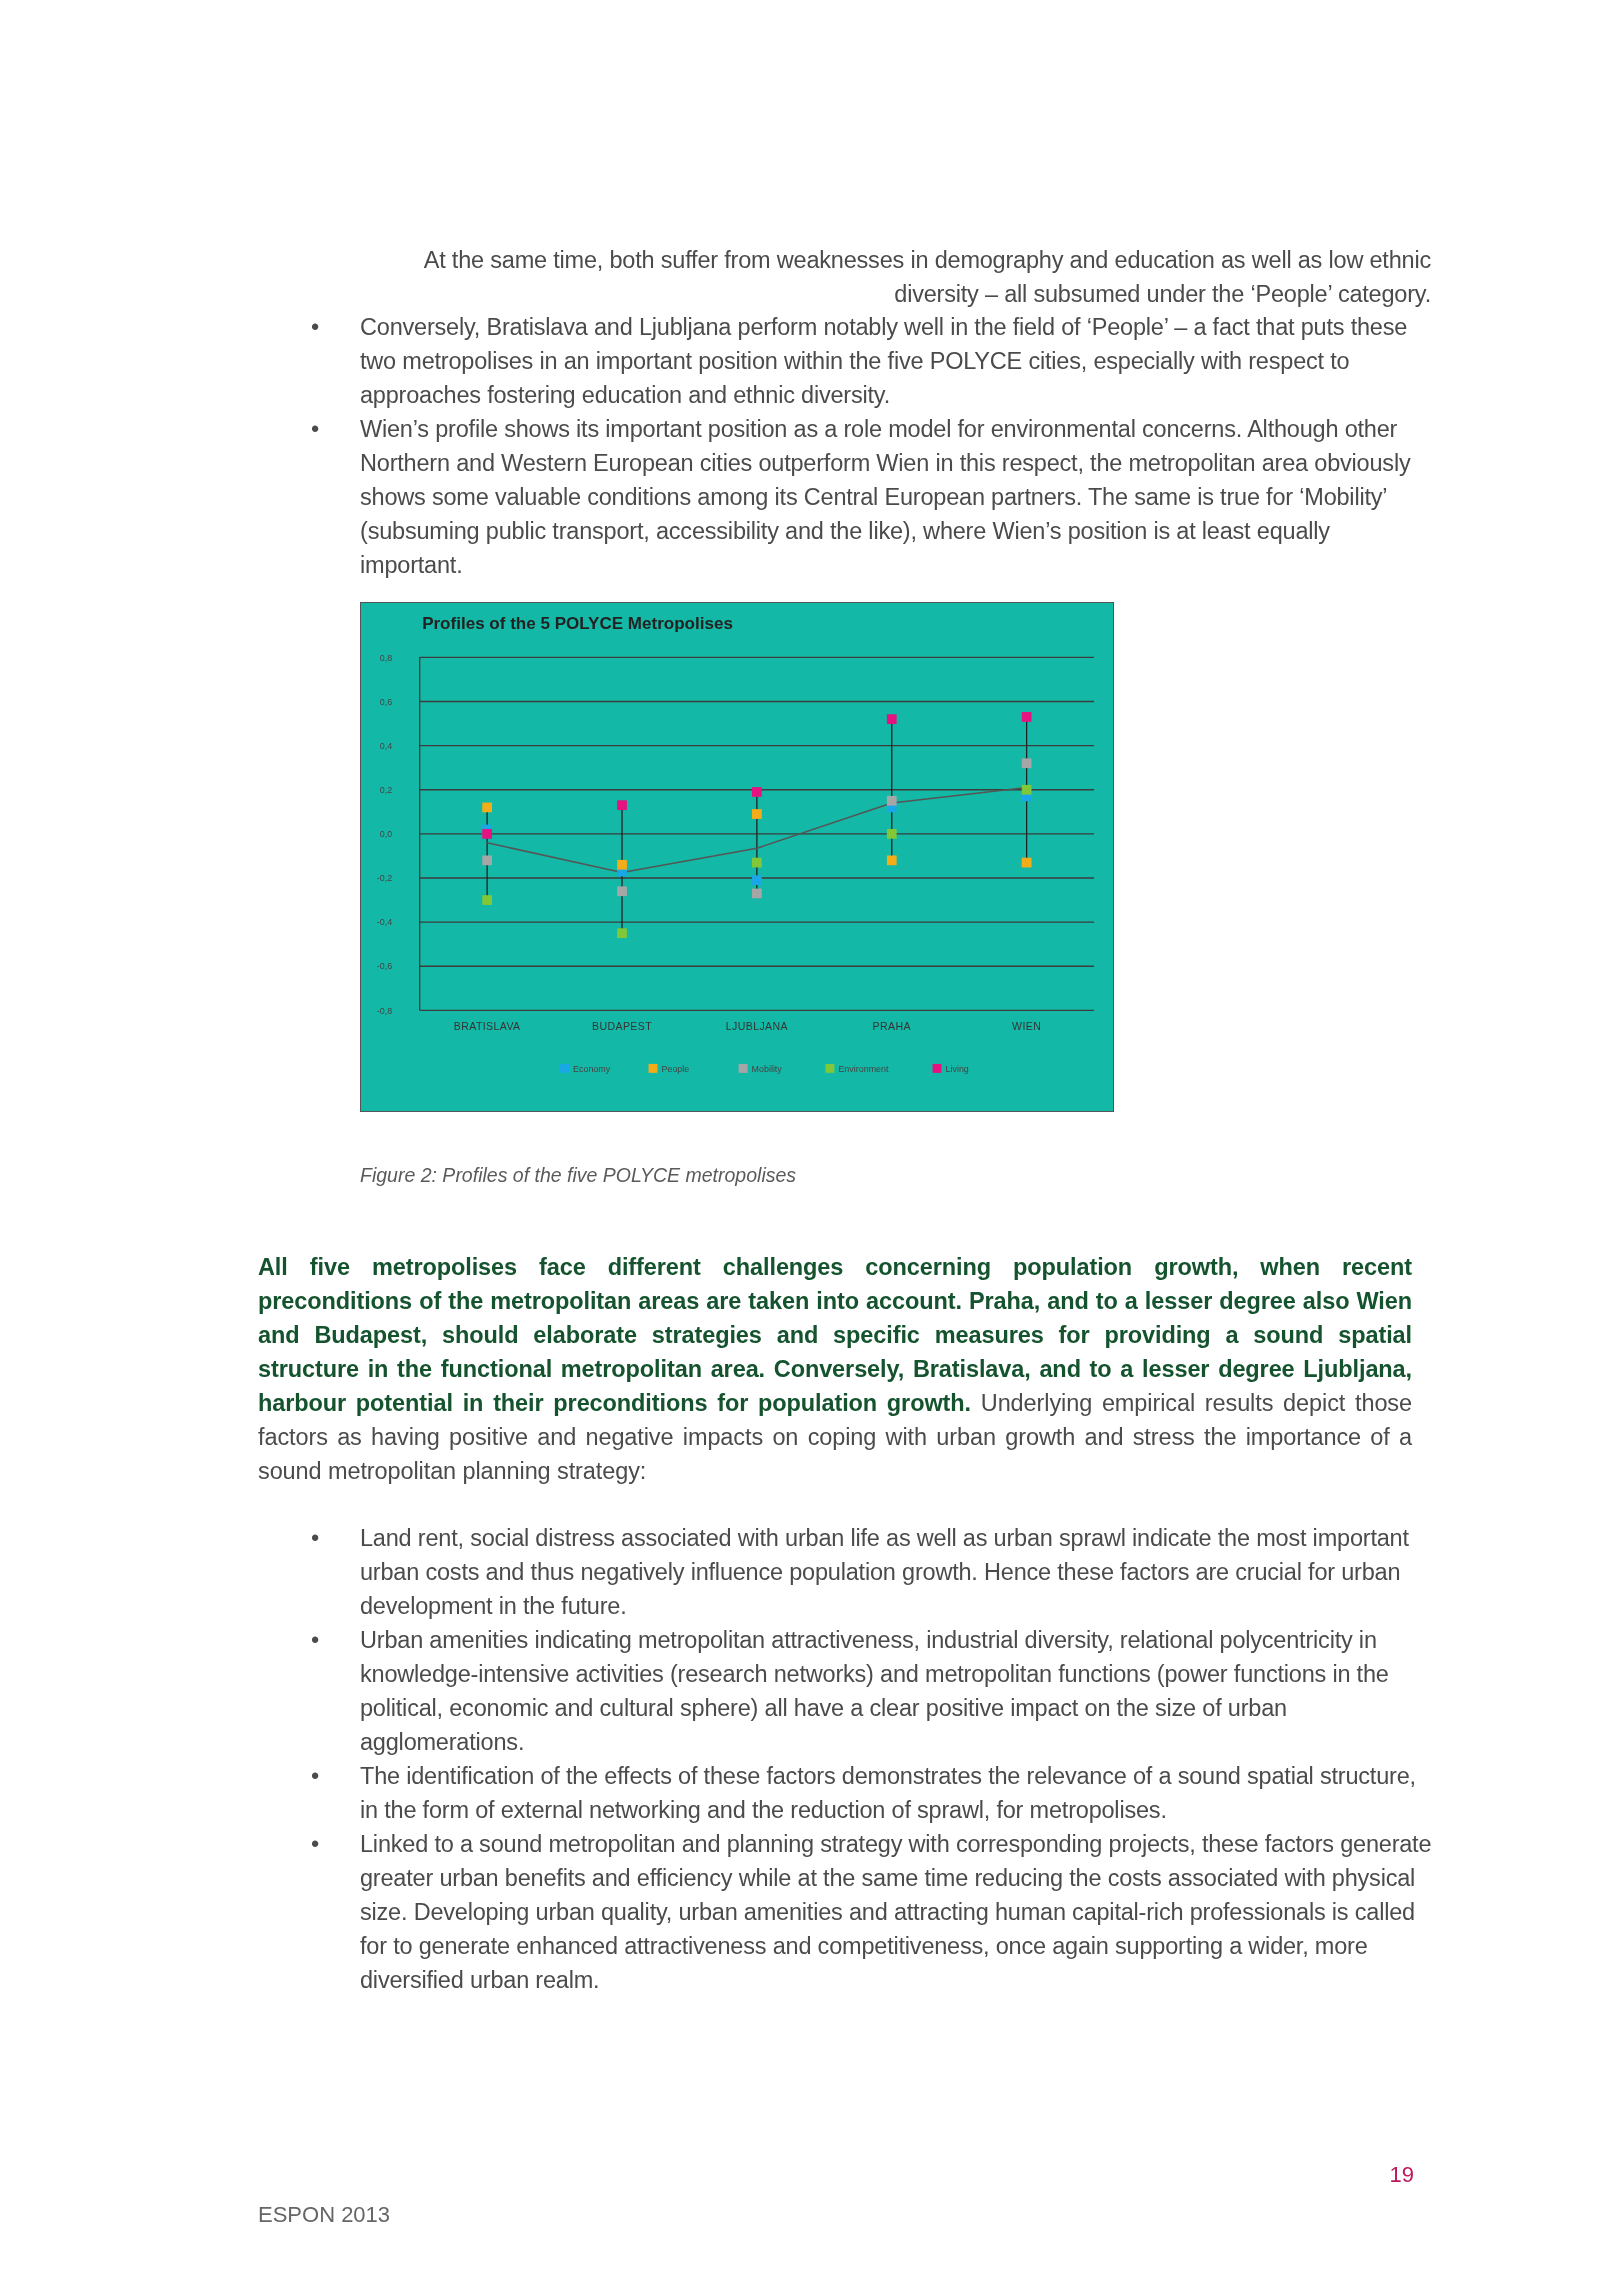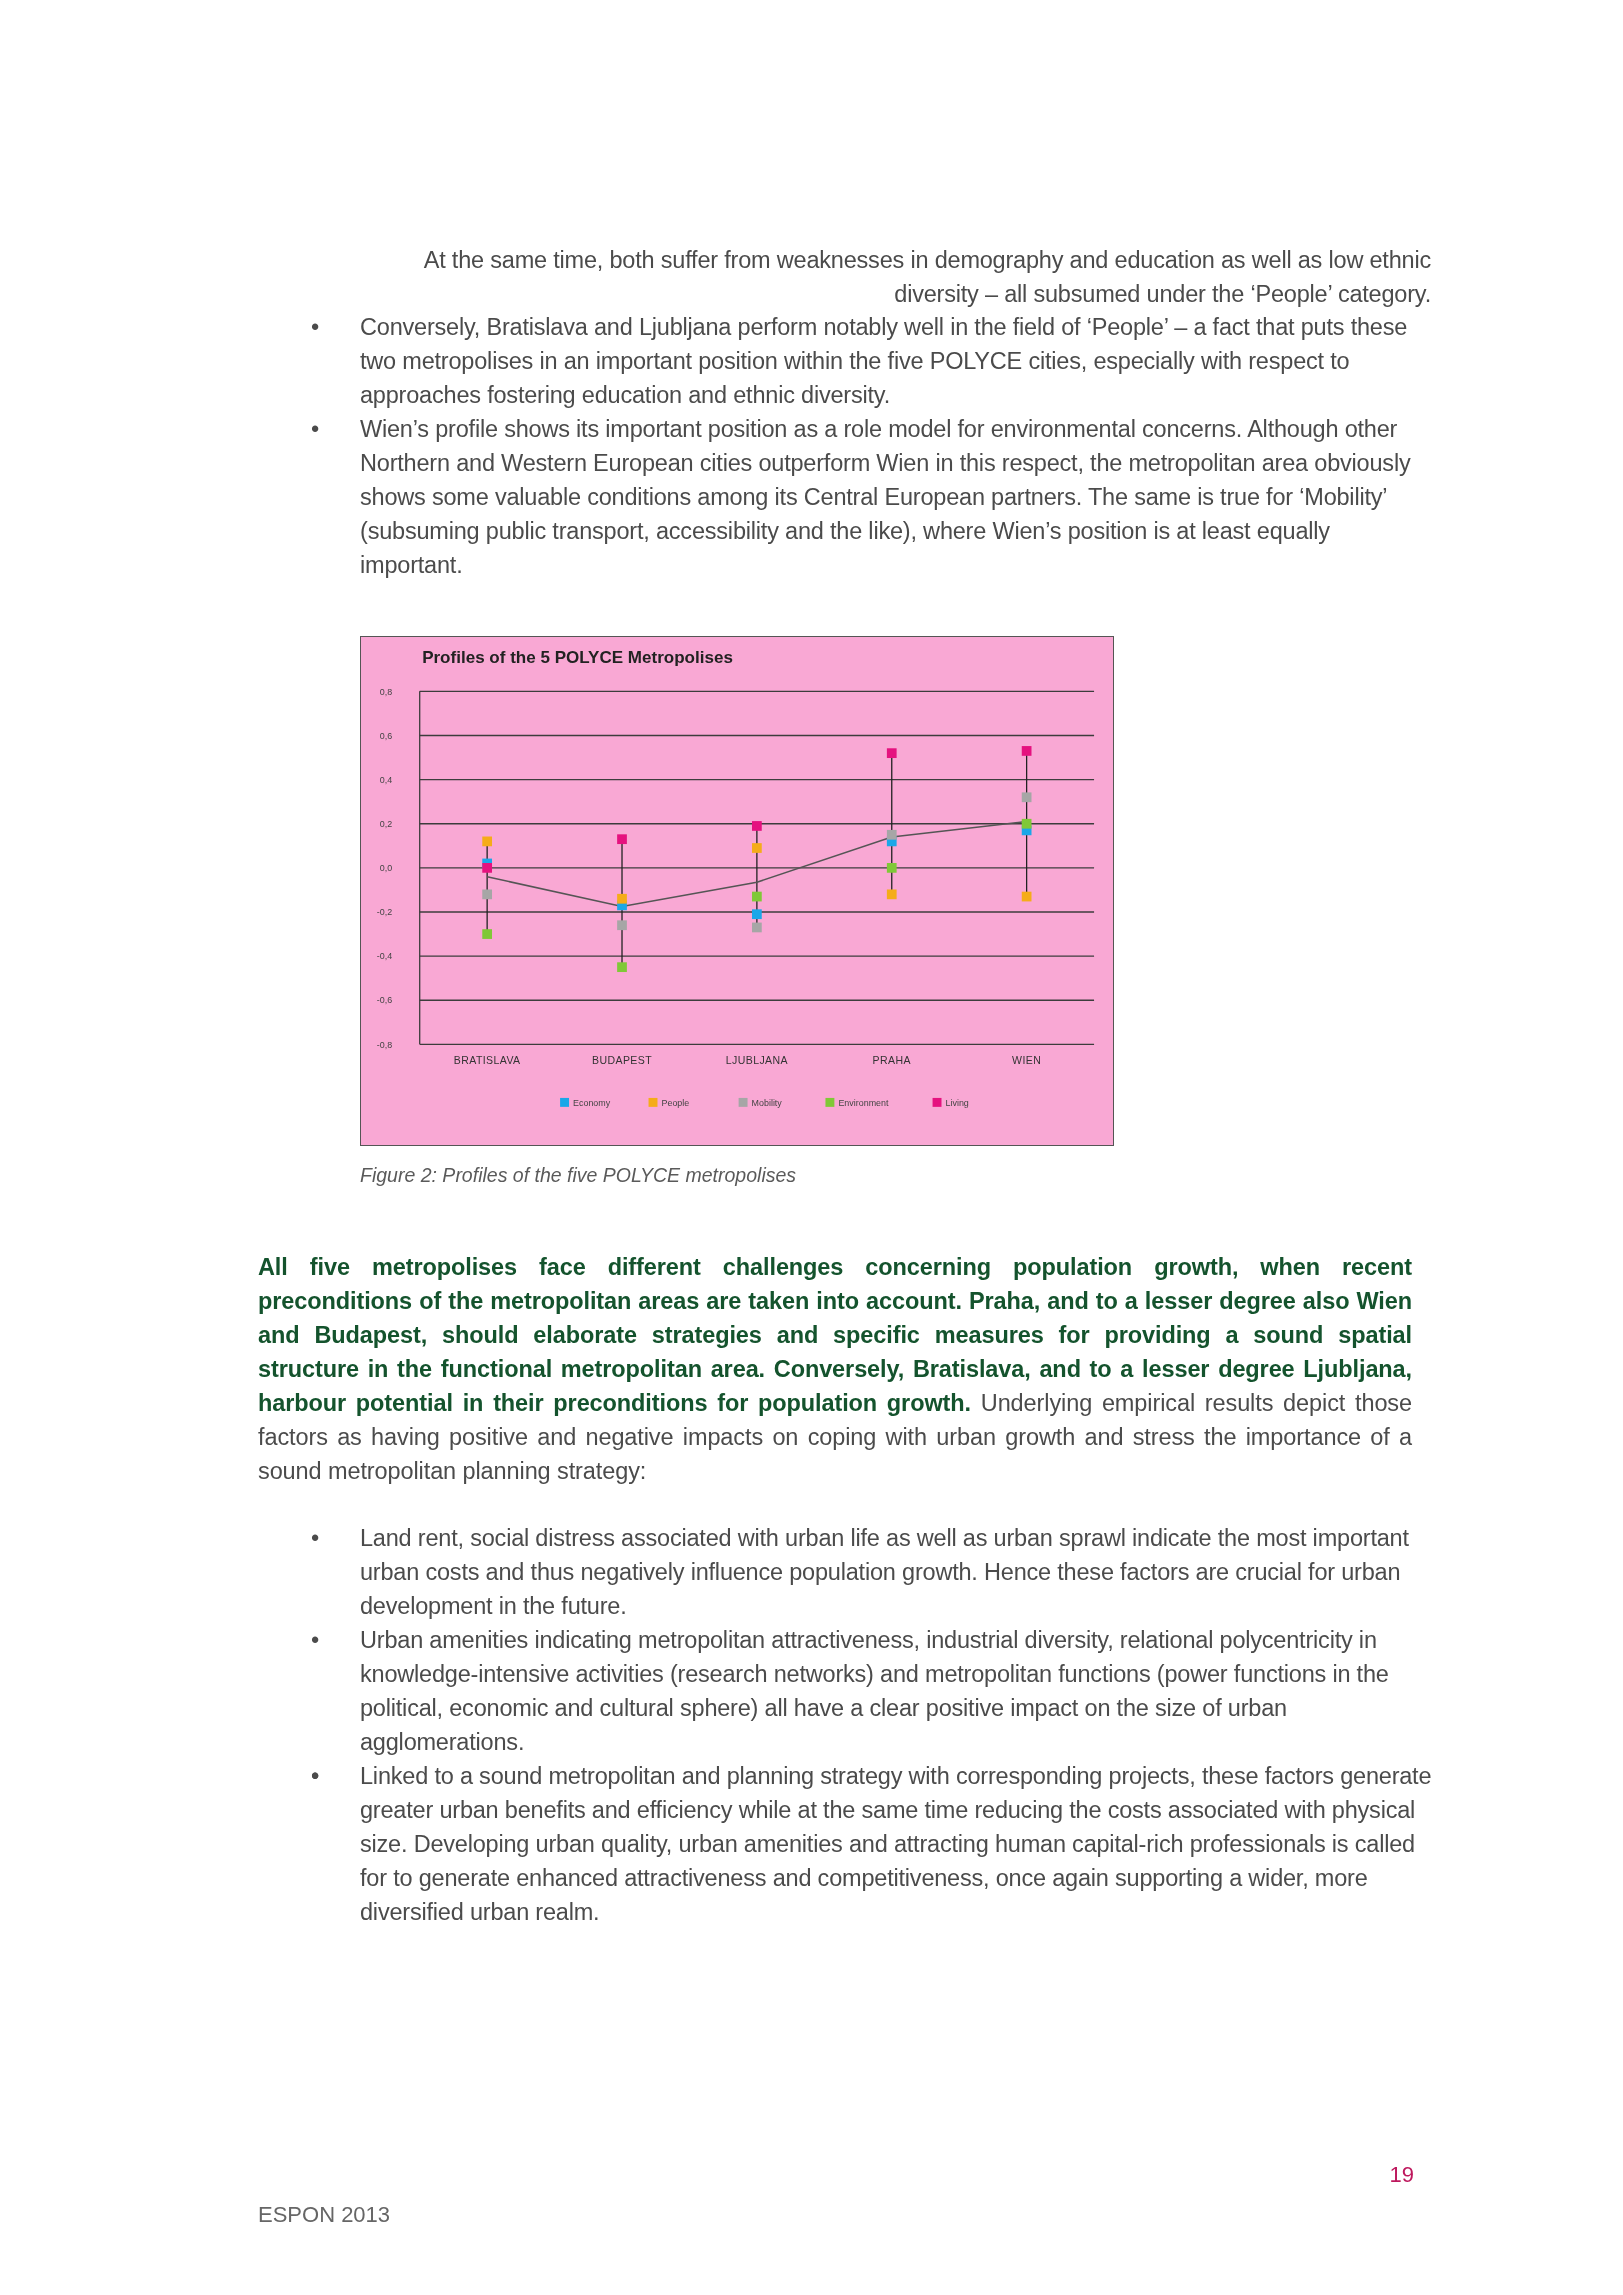--- a/index.html
+++ b/index.html
@@ -5,22 +5,22 @@
   html, body { margin: 0; padding: 0; background: #ffffff; }
   body { width: 1623px; height: 2295px; position: relative; overflow: hidden;
          font-family: "Liberation Sans", sans-serif; color: #4a4a4a; }
   .text-block { position: absolute; font-size: 23.5px; line-height: 34px; color: #4b4b4b; letter-spacing: -0.2px; }
   .p-cont { left: 360px; top: 243px; width: 1071px; text-align: right; }
   .bullet-list { position: absolute; left: 307px; margin: 0; padding: 0; list-style: none; width: 1128px; }
   .bullet-list li { position: relative; padding-left: 53px; font-size: 23.5px; line-height: 34px; color: #4b4b4b; letter-spacing: -0.2px; }
   .bullet-list li .bullet { position: absolute; left: 0; top: 0; width: 16px; text-align: center; }
   .list1 { top: 310px; }
   .list2 { top: 1521px; }
-  .fig-frame { position: absolute; left: 360px; top: 636px; width: 752px; height: 508px;
-               border: 1.6px solid #555; background: #f9a8d4; }
+  .fig-frame { position: absolute; left: 360px; top: 602px; width: 752px; height: 508px;
+               border: 1.6px solid #555; background: #14b8a6; }
   .caption { position: absolute; left: 360px; top: 1164px; font-size: 19.5px; font-style: italic; color: #5a5a5a; text-align: right; }
   .para-main { position: absolute; left: 258px; top: 1250px; width: 1154px; font-size: 23.5px; line-height: 34px;
                text-align: justify; color: #4b4b4b; letter-spacing: -0.1px; }
   .para-main b { color: #14532d; }
   .footer-left { position: absolute; left: 258px; top: 2162px; font-size: 22px; color: #666; margin-top: 40px; }
   .footer-right { position: absolute; right: 209px; top: 2162px; font-size: 22px; color: #be185d; }
   svg text { font-family: "Liberation Sans", sans-serif; }
 </style>
 </head>
 <body>
@@ -127,19 +127,19 @@
   </svg>
 </div>
 
 <div class="caption">Figure 2: Profiles of the five POLYCE metropolises</div>
 
 <div class="para-main"><b>All five metropolises face different challenges concerning population growth, when recent preconditions of the metropolitan areas are taken into account. Praha, and to a lesser degree also Wien and Budapest, should elaborate strategies and specific measures for providing a sound spatial structure in the functional metropolitan area. Conversely, Bratislava, and to a lesser degree Ljubljana, harbour potential in their preconditions for population growth.</b><span> Underlying empirical results depict those factors as having positive and negative impacts on coping with urban growth and stress the importance of a sound metropolitan planning strategy:</span></div>
 
 <ul class="bullet-list list2">
   <li><span class="bullet">•</span><span>Land rent, social distress associated with urban life as well as urban sprawl indicate the most important urban costs and thus negatively influence population growth. Hence these factors are crucial for urban development in the future.</span></li>
   <li><span class="bullet">•</span><span>Urban amenities indicating metropolitan attractiveness, industrial diversity, relational polycentricity in knowledge-intensive activities (research networks) and metropolitan functions (power functions in the political, economic and cultural sphere) all have a clear positive impact on the size of urban agglomerations.</span></li>
-  <li><span class="bullet">•</span></li>
+  <li><span class="bullet">•</span><span>The identification of the effects of these factors demonstrates the relevance of a sound spatial structure, in the form of external networking and the reduction of sprawl, for metropolises.</span></li>
   <li><span class="bullet">•</span><span>Linked to a sound metropolitan and planning strategy with corresponding projects, these factors generate greater urban benefits and efficiency while at the same time reducing the costs associated with physical size. Developing urban quality, urban amenities and attracting human capital-rich professionals is called for to generate enhanced attractiveness and competitiveness, once again supporting a wider, more diversified urban realm.</span></li>
 </ul>
 
 <div class="footer-left">ESPON 2013</div>
 <div class="footer-right">19</div>
 
 
 </body></html>

